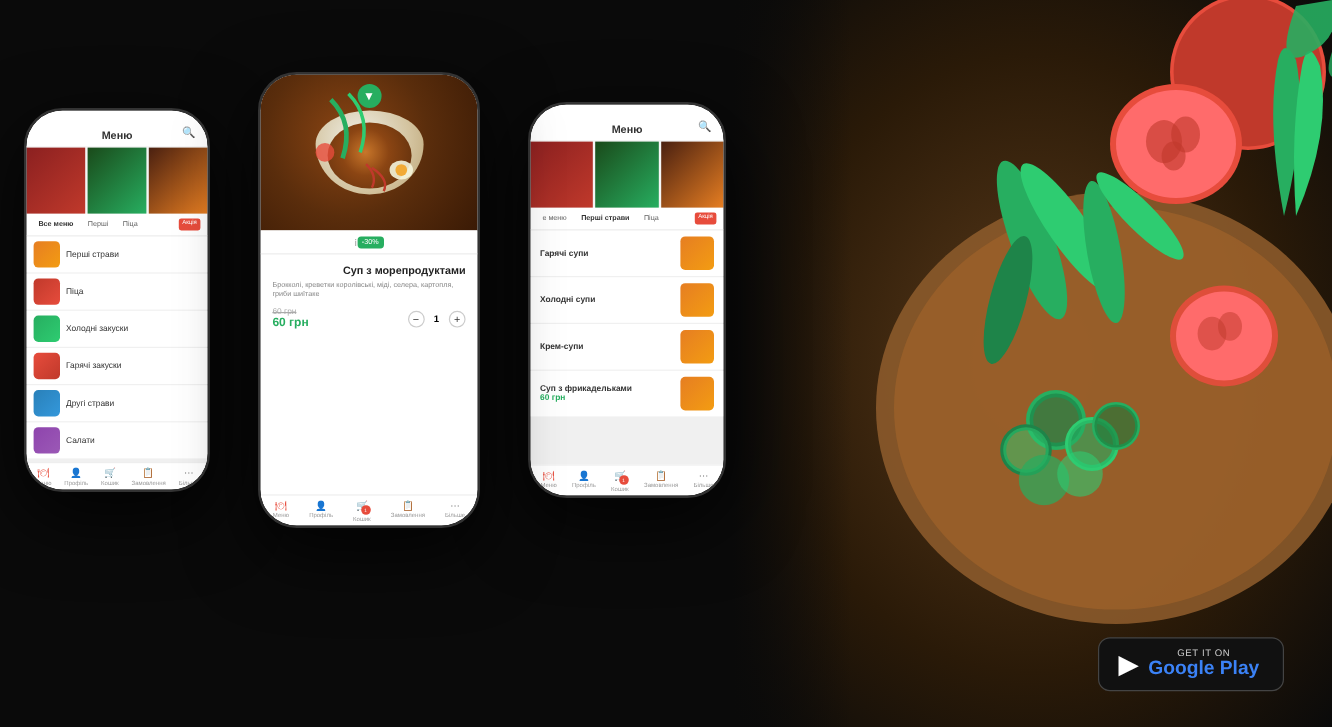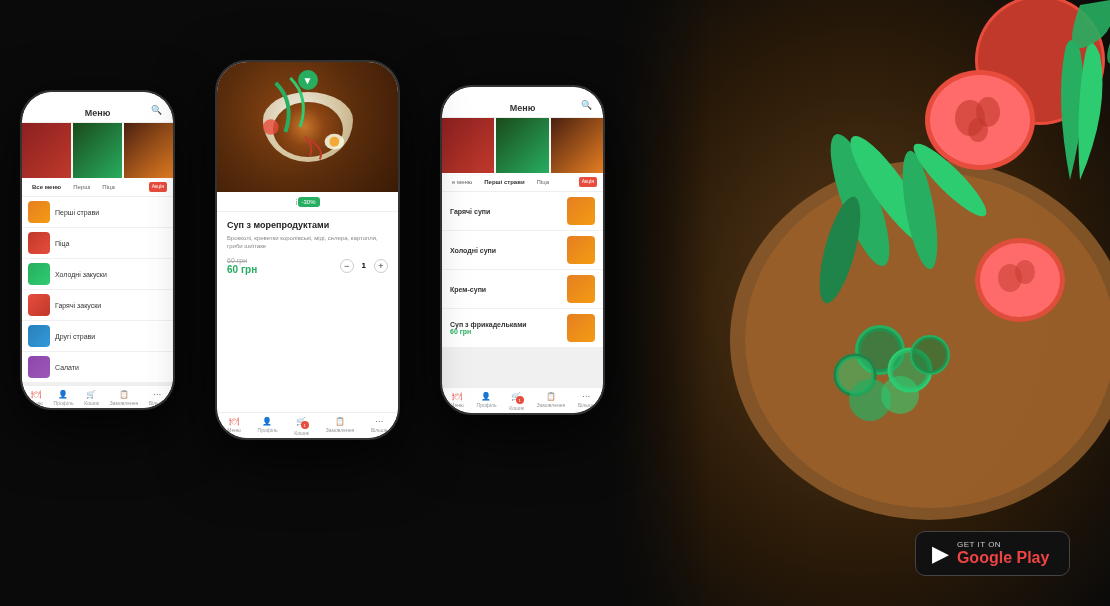--- a/index.html
+++ b/index.html
@@ -317,20 +317,21 @@
       padding: 8px 10px;
       background: #fff;
       flex: 1;
     }
 
     .dish-name {
       font-size: 9px;
       font-weight: bold;
       color: #222;
       margin-bottom: 4px;
+      text-align: right;
     }
 
     .dish-desc {
       font-size: 6px;
       color: #888;
       line-height: 1.4;
       margin-bottom: 6px;
     }
 
     .dish-price-row {
@@ -445,32 +446,33 @@
     }
 
     .store-icon {
       font-size: 22px;
       line-height: 1;
     }
 
     .store-text {
       display: flex;
       flex-direction: column;
+      text-align: center;
     }
 
     .store-line1 {
       font-size: 8px;
       color: #ccc;
       letter-spacing: 0.5px;
     }
 
     .store-line2 {
       font-size: 16px;
       font-weight: bold;
-      color: #ef4444;
+      color: #3b82f6;
       line-height: 1.1;
     }
 
     
     .food-bg-overlay {
       position: absolute;
       right: 0;
       top: 0;
       width: 500px;
       height: 606px;

